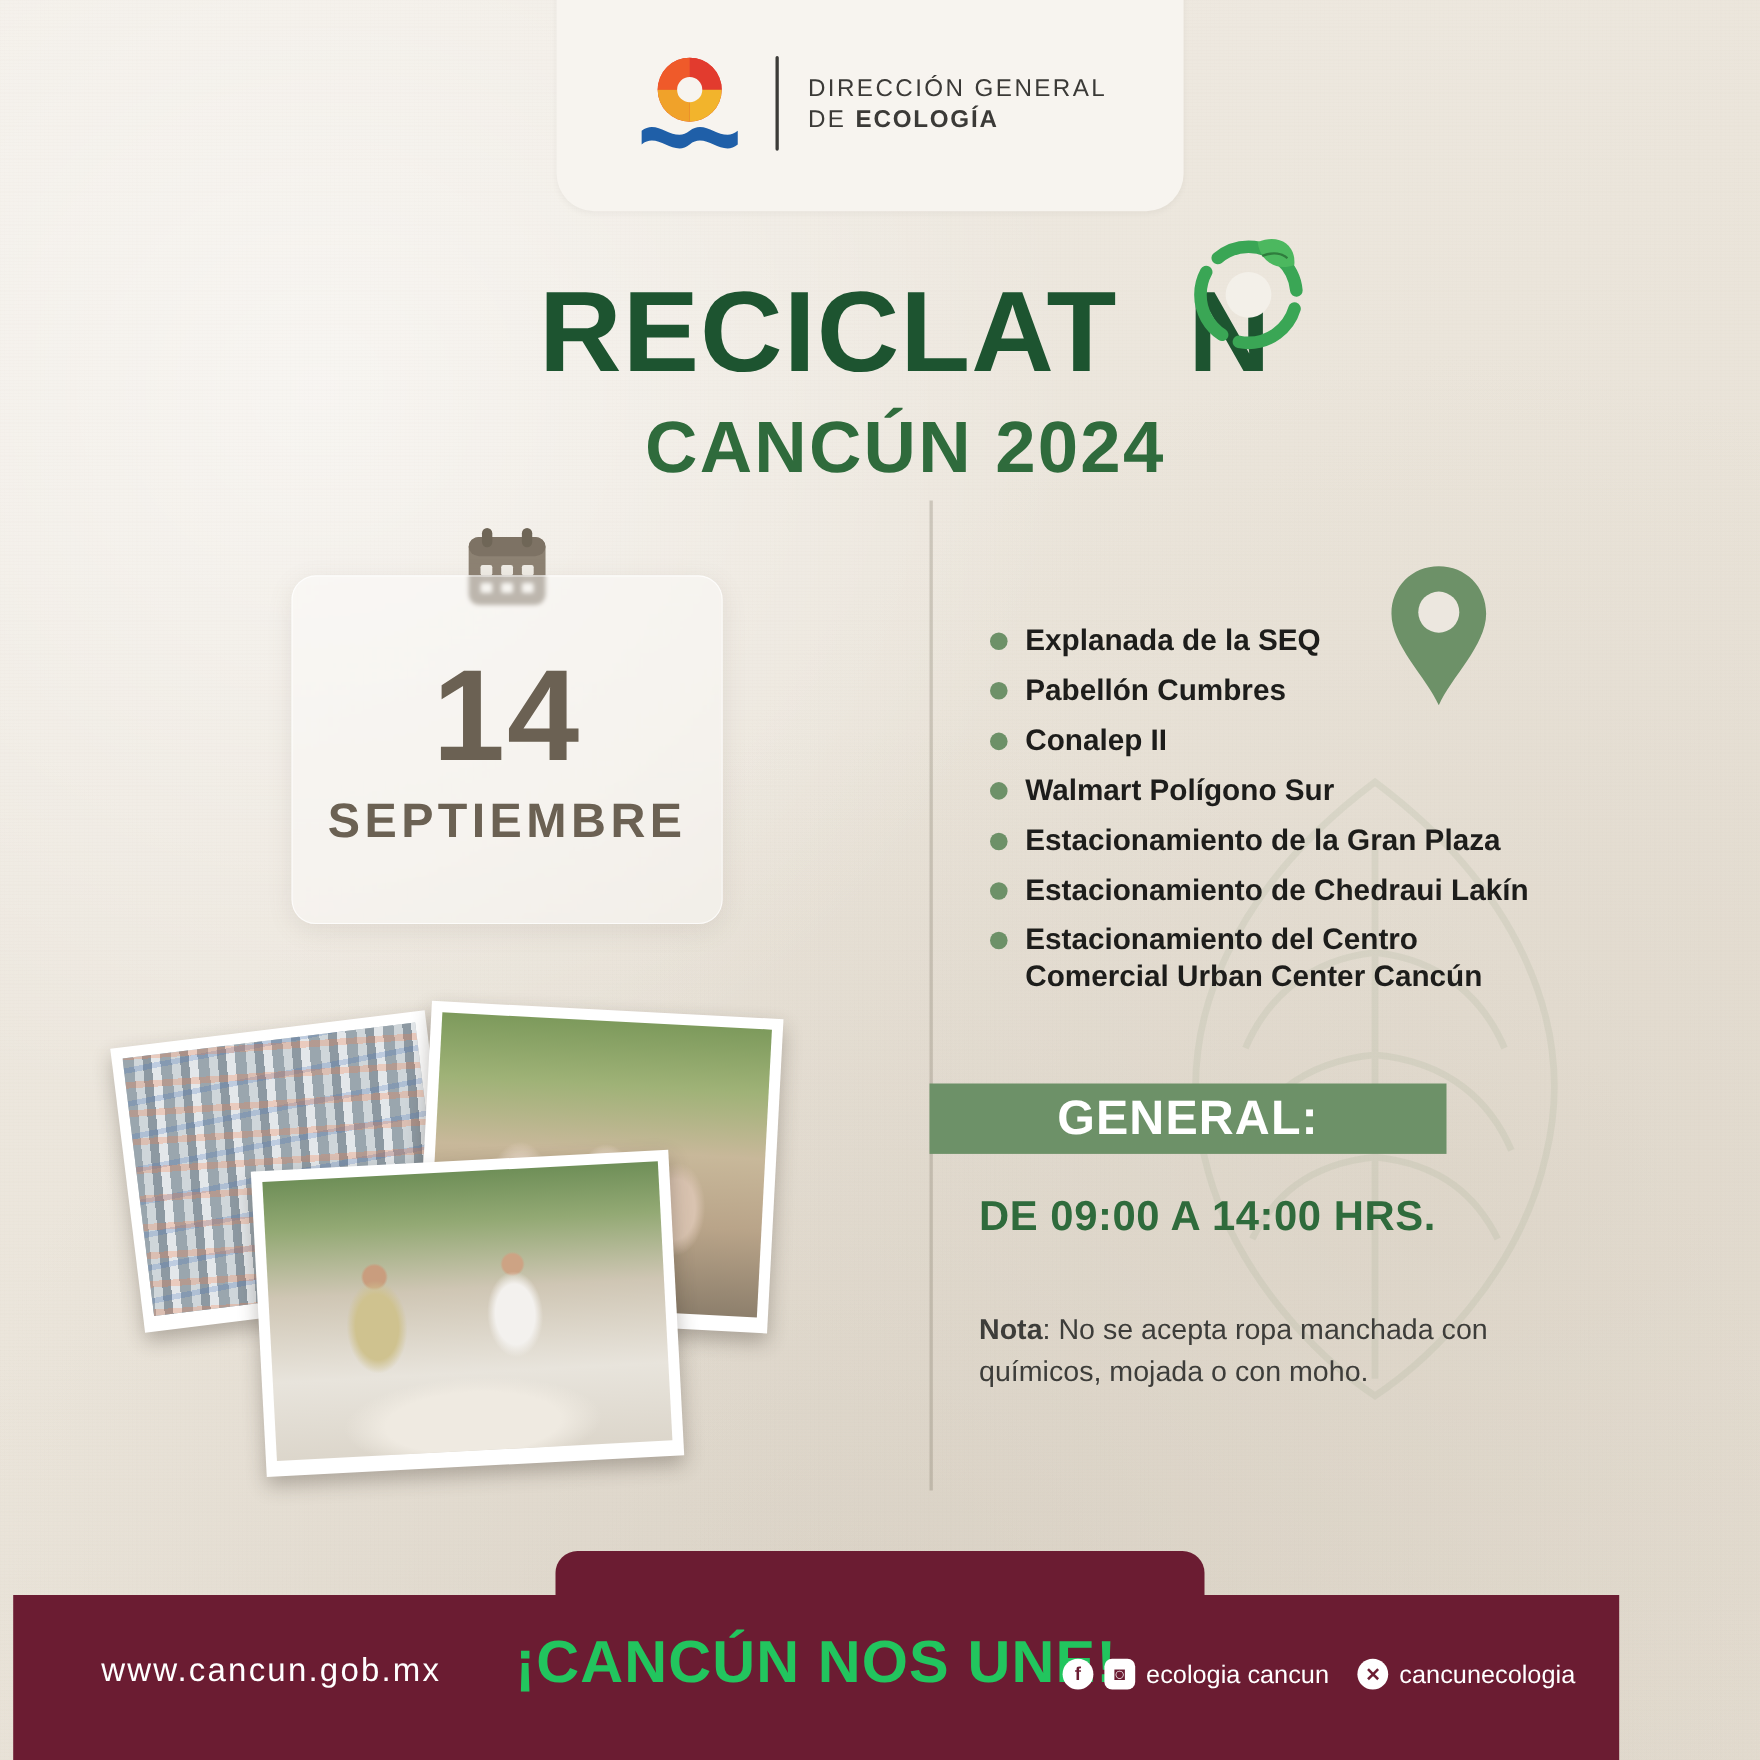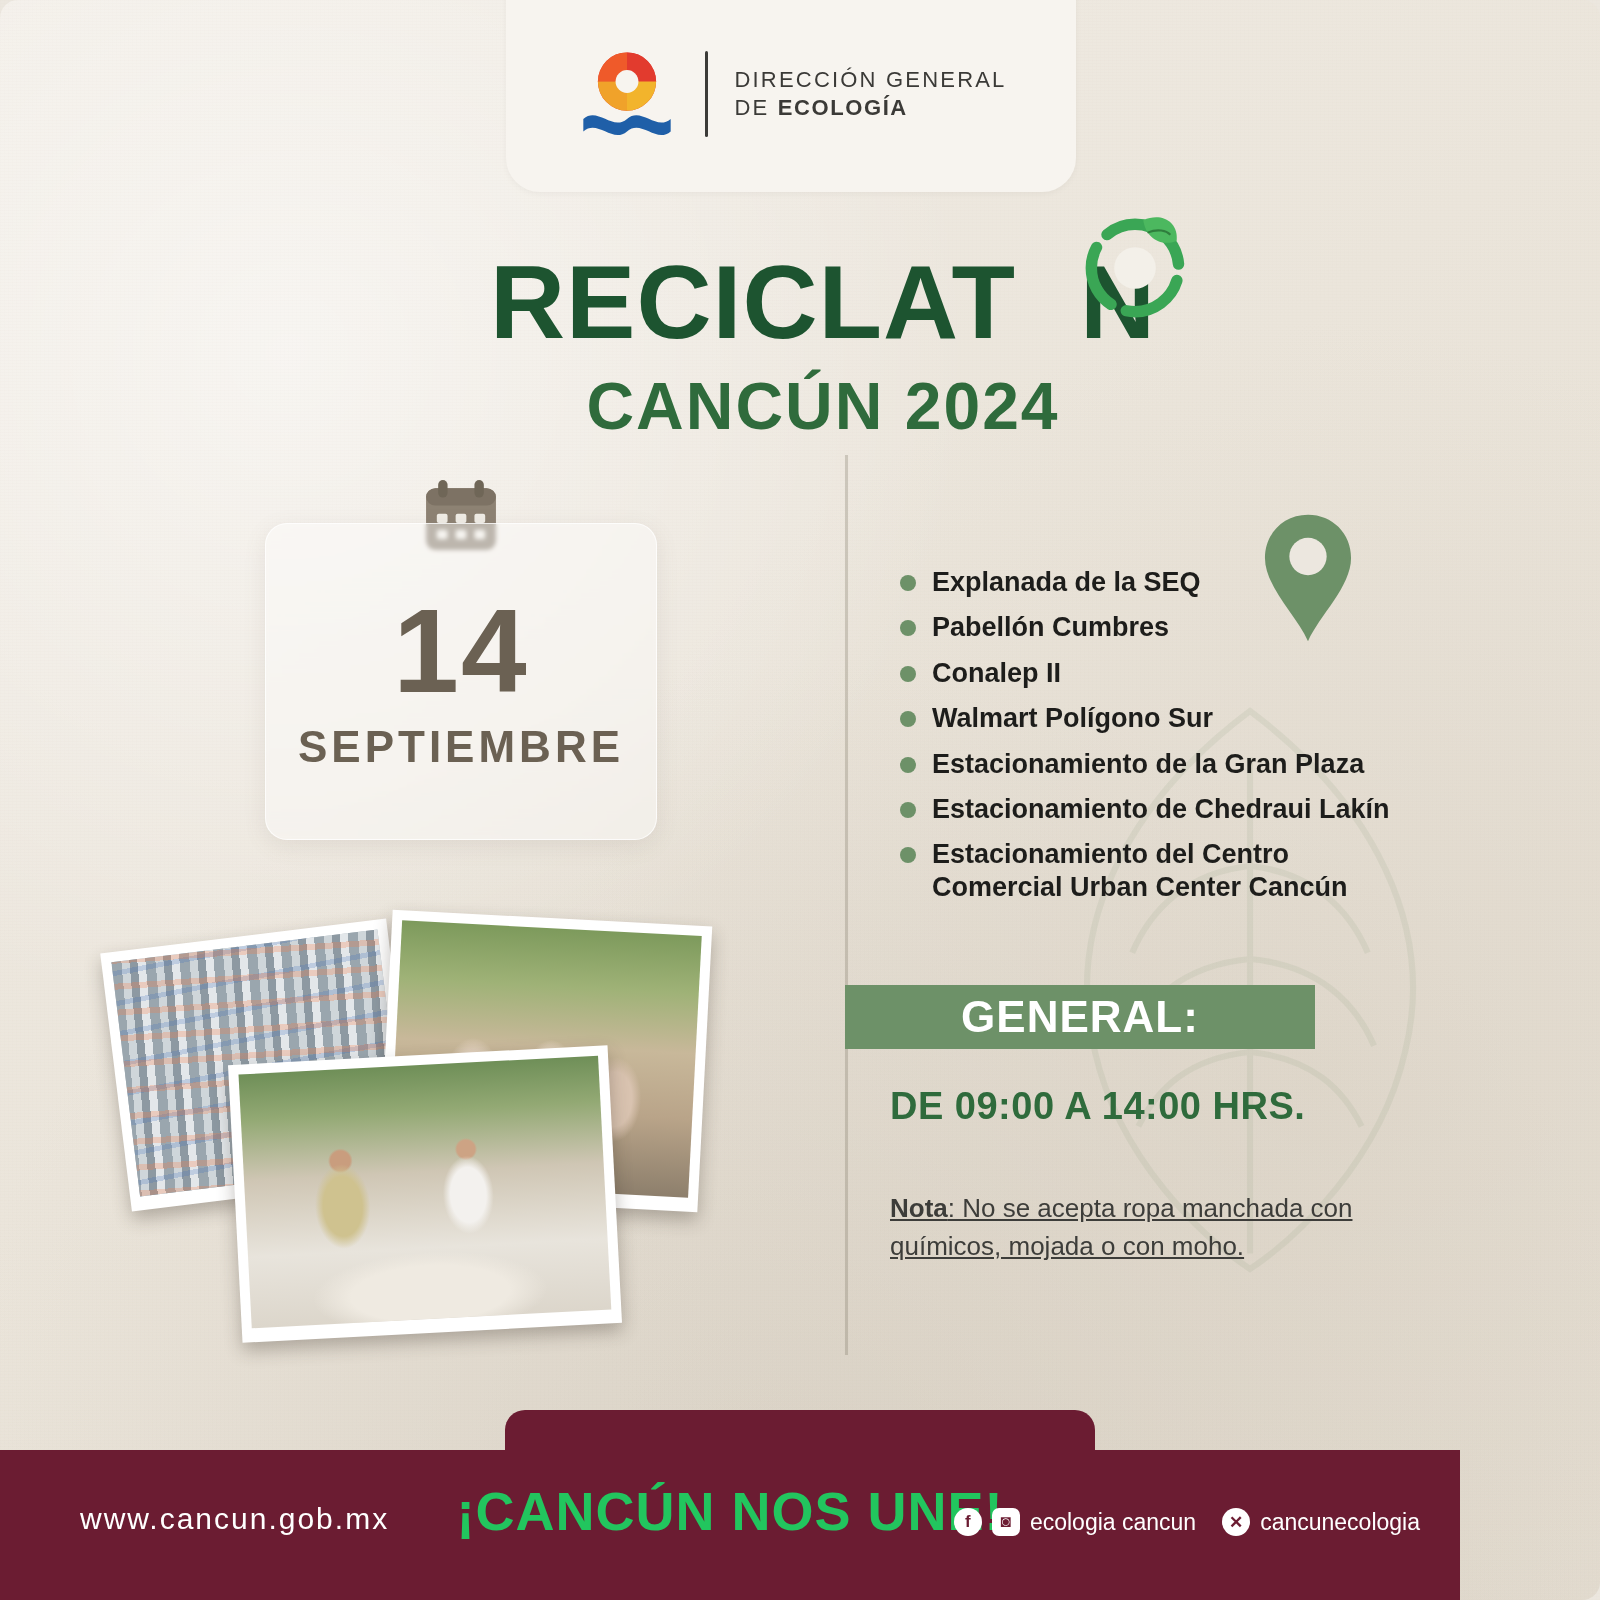--- a/index.html
+++ b/index.html
@@ -10,21 +10,20 @@
     position:relative;
   }
   
   .poster{
     position:absolute;inset:0;
     background:
       radial-gradient(circle at 18% 22%, rgba(255,255,255,.55), rgba(255,255,255,0) 38%),
       radial-gradient(circle at 82% 68%, rgba(214,205,191,.45), rgba(255,255,255,0) 45%),
       radial-gradient(circle at 50% 95%, rgba(205,196,182,.5), rgba(255,255,255,0) 50%),
       linear-gradient(145deg,#f2eee7 0%,#ebe5db 45%,#e4ddd1 100%);
-    border-radius: 18px;
   }
   .grain{
     position:absolute;inset:0;opacity:.35;
     background-image:
       repeating-linear-gradient(0deg, rgba(180,170,155,.06) 0 1px, rgba(255,255,255,0) 1px 3px),
       repeating-linear-gradient(90deg, rgba(180,170,155,.05) 0 1px, rgba(255,255,255,0) 1px 4px);
   }
   
   .watermark{
     position:absolute;right:40px;bottom:300px;width:620px;height:620px;opacity:.16;
@@ -134,26 +133,26 @@
   .centro-item{display:flex;align-items:flex-start;margin-bottom:13px;}
   .dot{width:16px;height:16px;border-radius:50%;background:#6d9168;margin-top:9px;margin-right:16px;flex:0 0 auto;}
   .centro-text{font-size:27px;font-weight:700;color:#1d1d1b;line-height:1.2;max-width:470px;}
 
   .horario-badge{
     position:absolute;left:845px;top:985px;width:470px;height:64px;
     background:#6d9168;display:flex;align-items:center;justify-content:center;
   }
   .horario-badge span{color:#fff;font-size:44px;font-weight:800;letter-spacing:1px;}
   .horario-time{position:absolute;left:890px;top:1085px;font-size:38px;font-weight:800;color:#2f6b3c;letter-spacing:.5px;}
-  .nota{position:absolute;left:890px;top:1190px;width:470px;font-size:26px;color:#3d3d3a;line-height:1.45;text-decoration:underline;}
+  .nota{position:absolute;left:890px;top:1190px;width:470px;font-size:26px;color:#3d3d3a;line-height:1.45;}
   .nota b{font-weight:800;}
 
   
   .footer{
-    position:absolute;left:0;bottom:0;width:1460px;height:150px;background:#6b1c32;
+    position:absolute;left:12px;bottom:0;width:1460px;height:150px;background:#6b1c32;
   }
   .footer-notch{
     position:absolute;left:505px;bottom:150px;width:590px;height:40px;background:#6b1c32;
     border-radius:20px 20px 0 0;
   }
   .footer-url{position:absolute;left:80px;top:52px;color:#fff;font-size:30px;letter-spacing:2px;font-weight:400;}
   .footer-slogan{
     position:absolute;left:0;right:0;top:30px;text-align:center;color:#22c55e;font-size:54px;font-weight:800;letter-spacing:1px;
   }
   .socials{position:absolute;right:40px;top:58px;display:flex;align-items:center;gap:10px;color:#fff;font-size:23px;}

